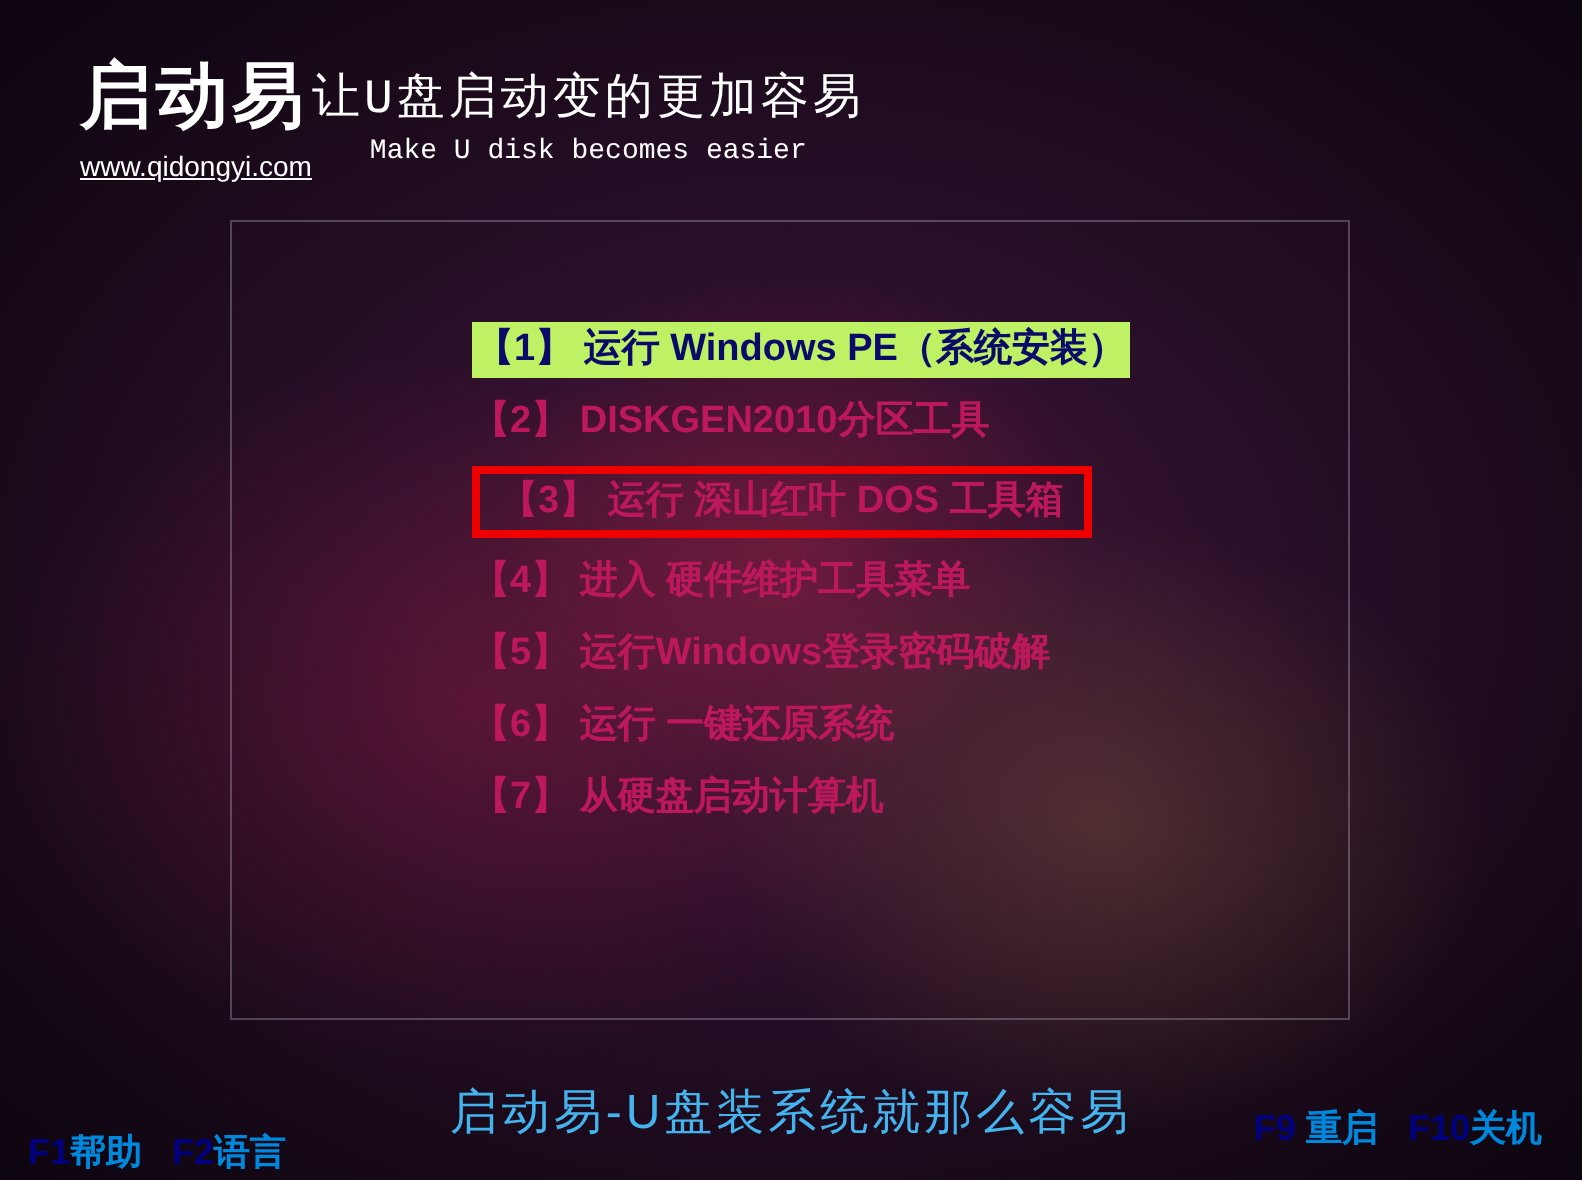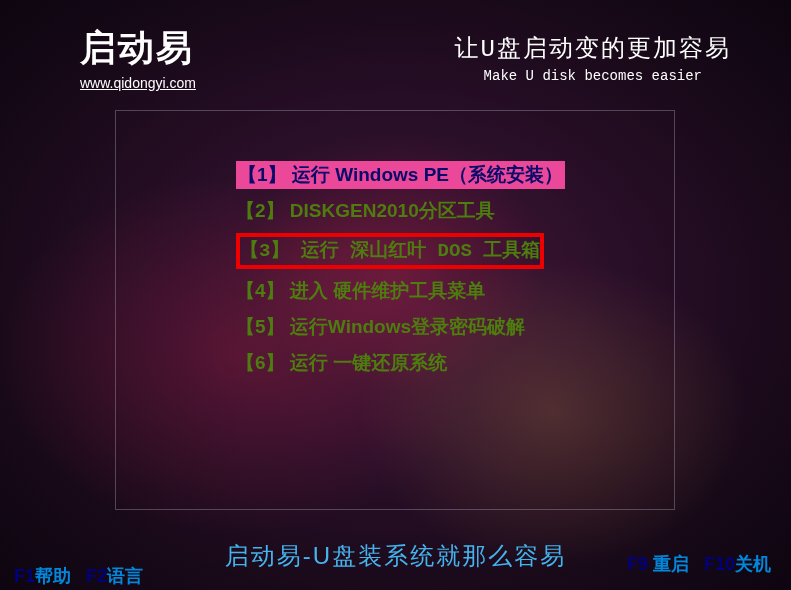--- a/index.html
+++ b/index.html
@@ -20,22 +20,21 @@
         radial-gradient(ellipse 300px 250px at 50% 45%, rgba(190,30,70,0.3) 0%, transparent 50%);
       pointer-events: none;
     }
     .header {
       position: absolute;
       top: 24px;
       left: 0;
       right: 0;
       display: flex;
       align-items: center;
-      justify-content: space-between;
-      padding: 0 60px 0 80px;
+      padding: 0 60px 0 40px;
     }
     .logo-block { color: #fff; }
     .logo-title { font-size: 36px; font-weight: bold; letter-spacing: 2px; }
     .logo-url { font-size: 14px; margin-top: 2px; text-decoration: underline; }
     .slogan-block { text-align: center; color: #fff; font-family: Liberation Mono, monospace; }
     .slogan-cn { font-size: 24px; letter-spacing: 2px; }
     .slogan-en { font-size: 14px; margin-top: 4px; }
     .panel {
       position: absolute;
       top: 110px;
@@ -44,34 +43,33 @@
       height: 400px;
       border: 1px solid rgba(180,180,200,0.35);
       background: rgba(50,20,40,0.06);
       padding-top: 50px;
       padding-left: 120px;
     }
     .menu-item {
       font-size: 19px;
       font-weight: bold;
       margin-bottom: 8px;
-      color: #4d7c0f;
+      color: #be185d;
       white-space: nowrap;
       display: inline-block;
       line-height: 28px;
     }
     .menu-item.selected {
       color: #0a0a6a;
-      background: #ec4899;
+      background: #bef264;
       padding: 0 2px;
     }
     .menu-item.boxed {
       border: 4px solid #ee0000;
-      padding: 0 0;
-      font-family: Liberation Mono, monospace;
+      padding: 0 10px;
     }
     .menu-row { display: block; }
     .footer-text {
       position: absolute;
       bottom: 18px;
       left: 0;
       right: 0;
       text-align: center;
       color: #44b4ee;
       font-size: 24px;
@@ -99,20 +97,21 @@
   </div>
 </div>
 
 <div class="panel">
   <div class="menu-row"><span class="menu-item selected"><span>【1】</span> <span>运行 Windows PE（系统安装）</span></span></div>
   <div class="menu-row"><span class="menu-item"><span>【2】</span> <span>DISKGEN2010分区工具</span></span></div>
   <div class="menu-row"><span class="menu-item boxed"><span>【3】</span> <span>运行 深山红叶 DOS 工具箱</span></span></div>
   <div class="menu-row"><span class="menu-item"><span>【4】</span> <span>进入 硬件维护工具菜单</span></span></div>
   <div class="menu-row"><span class="menu-item"><span>【5】</span> <span>运行Windows登录密码破解</span></span></div>
   <div class="menu-row"><span class="menu-item"><span>【6】</span> <span>运行 一键还原系统</span></span></div>
+  <div class="menu-row"><span class="menu-item"><span>【7】</span> <span>从硬盘启动计算机</span></span></div>
 </div>
 
 <div class="footer-text">启动易-U盘装系统就那么容易</div>
 
 <div class="fkeys-left">
   <span class="fkey-group"><span class="fkey-label">F1</span><span class="fkey-action">帮助</span></span>
   <span class="fkey-group"><span class="fkey-label">F2</span><span class="fkey-action">语言</span></span>
 </div>
 
 <div class="fkeys-right">

